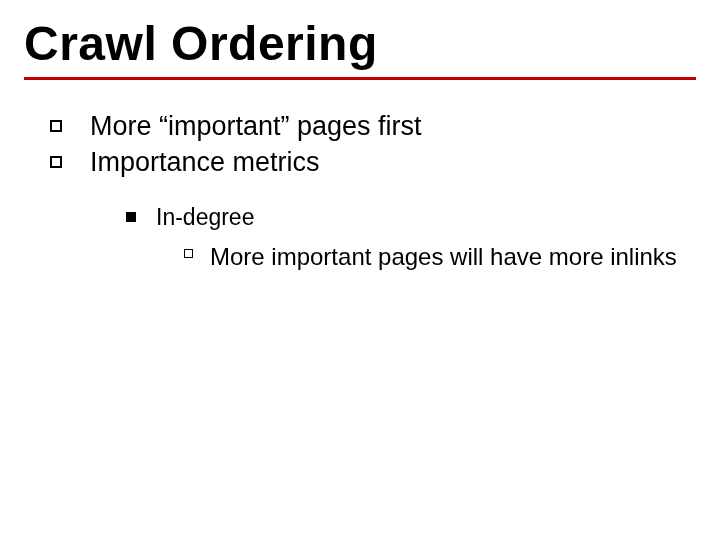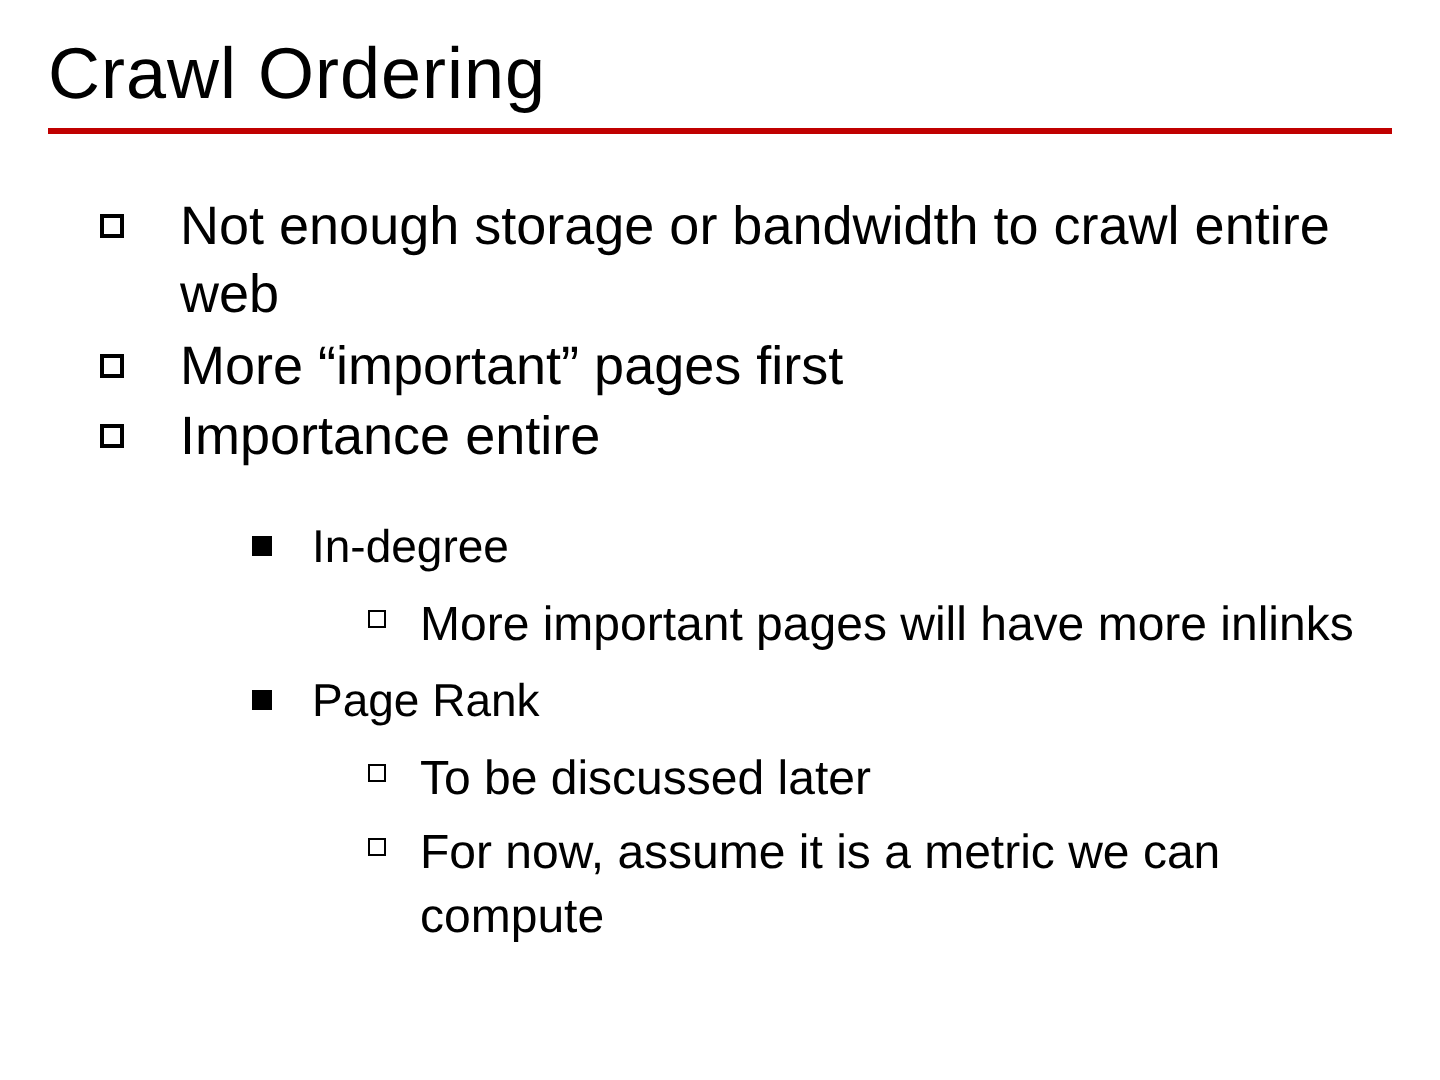--- a/index.html
+++ b/index.html
@@ -15,22 +15,22 @@
   .slide {
     box-sizing: border-box;
     width: 720px;
     height: 540px;
     padding: 12px 24px 24px 24px;
   }
   .title-block {
     margin: 0 0 6px 0;
   }
   .title {
-    font-size: 36px;
-    font-weight: 400;
+    font-size: 48px;
+    font-weight: 700;
     letter-spacing: 0.5px;
     margin: 0;
     padding: 4px 0 6px 0;
   }
   .rule {
     height: 3px;
     background: #c00000;
     width: 100%;
     margin: 0;
     border: none;
@@ -117,36 +117,28 @@
 
 <div class="slide">
 
   <div class="title-block">
     <h1 class="title">Crawl Ordering</h1>
     <hr class="rule">
   </div>
 
   <div class="body">
     <ul class="l1">
-      <li>Not enough storage or bandwidth to crawl entire web</li>
       <li>More “important” pages first</li>
       <li>
-        <span>Importance entire</span>
+        <span>Importance metrics</span>
         <ul class="l2">
           <li>
             <span>In-degree</span>
             <ul class="l3">
               <li>More important pages will have more inlinks</li>
-            </ul>
-          </li>
-          <li>
-            <span>Page Rank</span>
-            <ul class="l3">
-              <li>To be discussed later</li>
-              <li>For now, assume it is a metric we can compute</li>
             </ul>
           </li>
         </ul>
       </li>
     </ul>
   </div>
 
 </div>
 
 </body></html>

